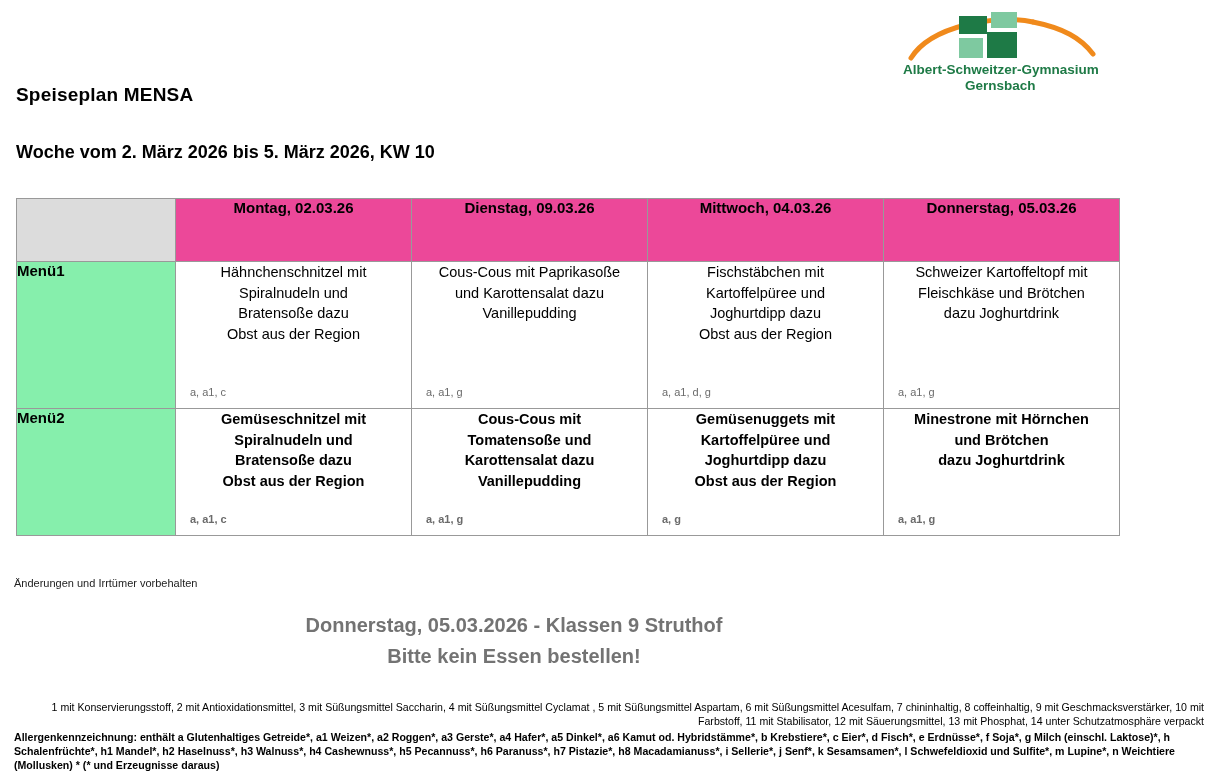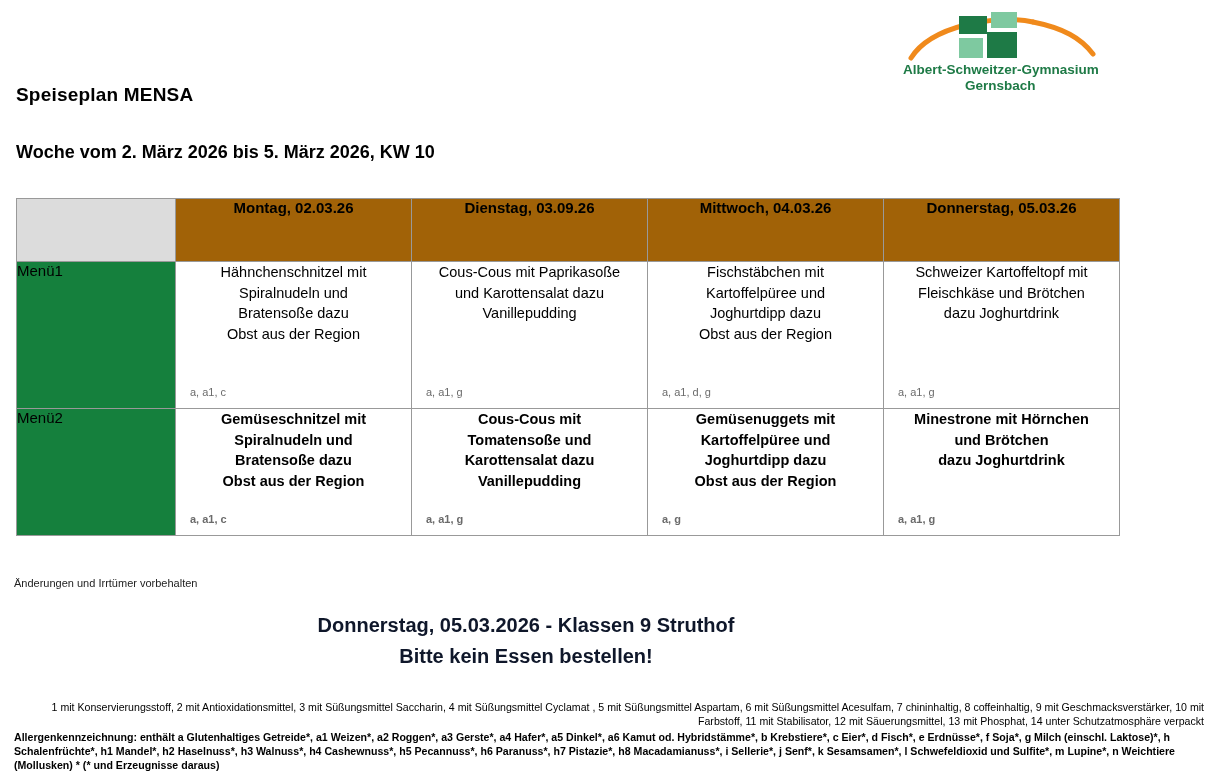--- a/index.html
+++ b/index.html
@@ -56,32 +56,32 @@
   .menu-table td, .menu-table th {
     border: 1px solid #999999;
     vertical-align: top;
     padding: 0;
   }
   .corner-cell {
     background: #dcdcdc;
     width: 158px;
   }
   .day-head {
-    background: #a16207;
+    background: #ec4899;
     text-align: center;
     font-size: 15px;
     font-weight: bold;
     height: 62px;
     vertical-align: middle;
     width: 235px;
   }
   .menu-label-cell {
-    background: #15803d;
+    background: #86efac;
     font-size: 15px;
-    font-weight: normal;
+    font-weight: bold;
     vertical-align: middle;
     padding-left: 12px;
   }
   .dish-cell {
     padding: 14px 12px 8px 14px;
     position: relative;
     height: 146px;
     text-align: center;
   }
   .dish-text {
@@ -103,25 +103,25 @@
     position: absolute;
     left: 14px;
     top: 577px;
     font-size: 11px;
     color: #222222;
   }
 
   
   .notice {
     position: absolute;
-    left: 16px;
+    left: 4px;
     top: 610px;
     width: 1020px;
     text-align: center;
-    color: #0f172a;
+    color: #737373;
     font-size: 20px;
     font-weight: bold;
     line-height: 1.55;
   }
 
   
   .legend {
     position: absolute;
     left: 14px;
     top: 700px;
@@ -150,21 +150,21 @@
 </div>
 
 <div class="page-title">Speiseplan MENSA</div>
 <div class="week-title">Woche vom 2. März 2026 bis 5. März 2026, KW 10</div>
 
 <table class="menu-table">
   <tbody>
       <tr>
     <td class="corner-cell"></td>
     <td class="day-head">Montag, 02.03.26</td>
-    <td class="day-head">Dienstag, 03.09.26</td>
+    <td class="day-head">Dienstag, 09.03.26</td>
     <td class="day-head">Mittwoch, 04.03.26</td>
     <td class="day-head">Donnerstag, 05.03.26</td>
   </tr>
 
   <tr class="row1">
     <td class="menu-label-cell">Menü1</td>
     <td class="dish-cell">
       <div class="dish-text">Hähnchenschnitzel mit
 Spiralnudeln und
 Bratensoße dazu

